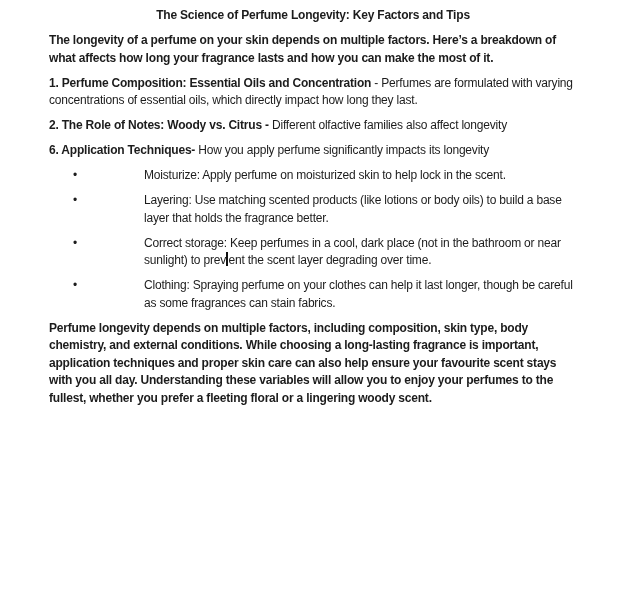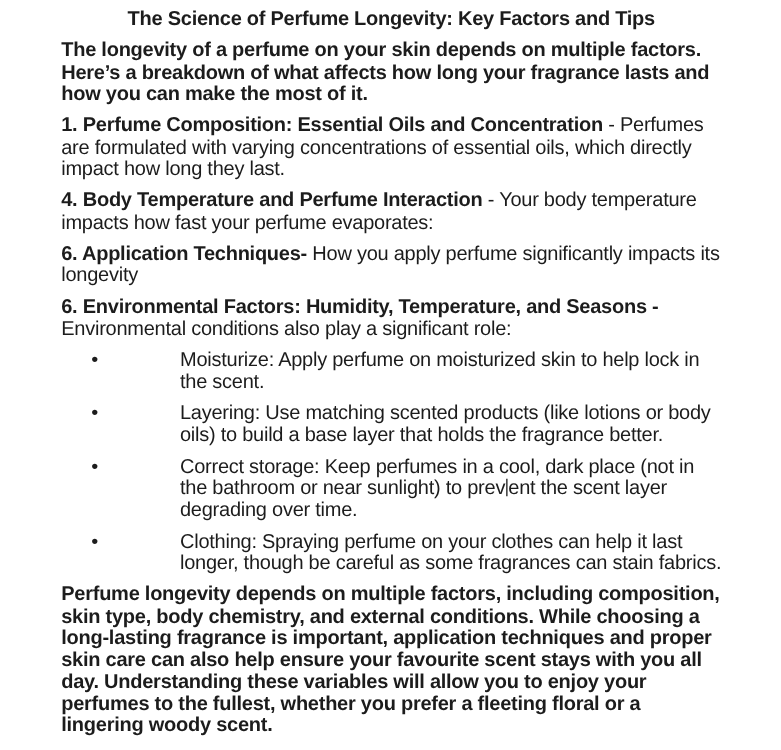--- a/index.html
+++ b/index.html
@@ -9,21 +9,21 @@
     width: 625px;
     height: 600px;
     overflow: hidden;
   }
   .page {
     box-sizing: border-box;
     width: 625px;
     height: 600px;
     padding: 7px 48px 0 49px;
     font-family: "Liberation Sans", sans-serif;
-    font-size: 16px;
+    font-size: 12px;
     letter-spacing: -0.2px;
     line-height: 17.5px;
     color: #1c1c1c;
   }
   p { margin: 0 0 7.5px 0; }
   .title {
     text-align: center;
     font-weight: bold;
   }
   .bold { font-weight: bold; }
@@ -56,27 +56,26 @@
 <body>
 
 <div class="page">
 
   <p class="title">The Science of Perfume Longevity: Key Factors and Tips</p>
 
   <p class="bold">The longevity of a perfume on your skin depends on multiple factors. Here’s a breakdown of what affects how long your fragrance lasts and how you can make the most of it.</p>
 
   <p><span class="bold">1. Perfume Composition: Essential Oils and Concentration</span> <span>- Perfumes are formulated with varying concentrations of essential oils, which directly impact how long they last.</span></p>
 
+  <p><span class="bold">2. The Role of Notes: Woody vs. Citrus -</span> <span>Different olfactive families also affect longevity</span></p>
 
 
-  <p><span class="bold">4. Body Temperature and Perfume Interaction</span> <span>- Your body temperature impacts how fast your perfume evaporates:</span></p>
 
   <p><span class="bold">6. Application Techniques-</span> <span>How you apply perfume significantly impacts its longevity</span></p>
 
-  <p><span class="bold">6. Environmental Factors: Humidity, Temperature, and Seasons -</span> <span>Environmental conditions also play a significant role:</span></p>
 
 
   <ul class="bullets">
     <li class="bullet">
         <span class="bullet-marker">•</span>
         <span class="bullet-text">Moisturize: Apply perfume on moisturized skin to help lock in the scent.</span>
       </li>
     <li class="bullet">
         <span class="bullet-marker">•</span>
         <span class="bullet-text">Layering: Use matching scented products (like lotions or body oils) to build a base layer that holds the fragrance better.</span>

